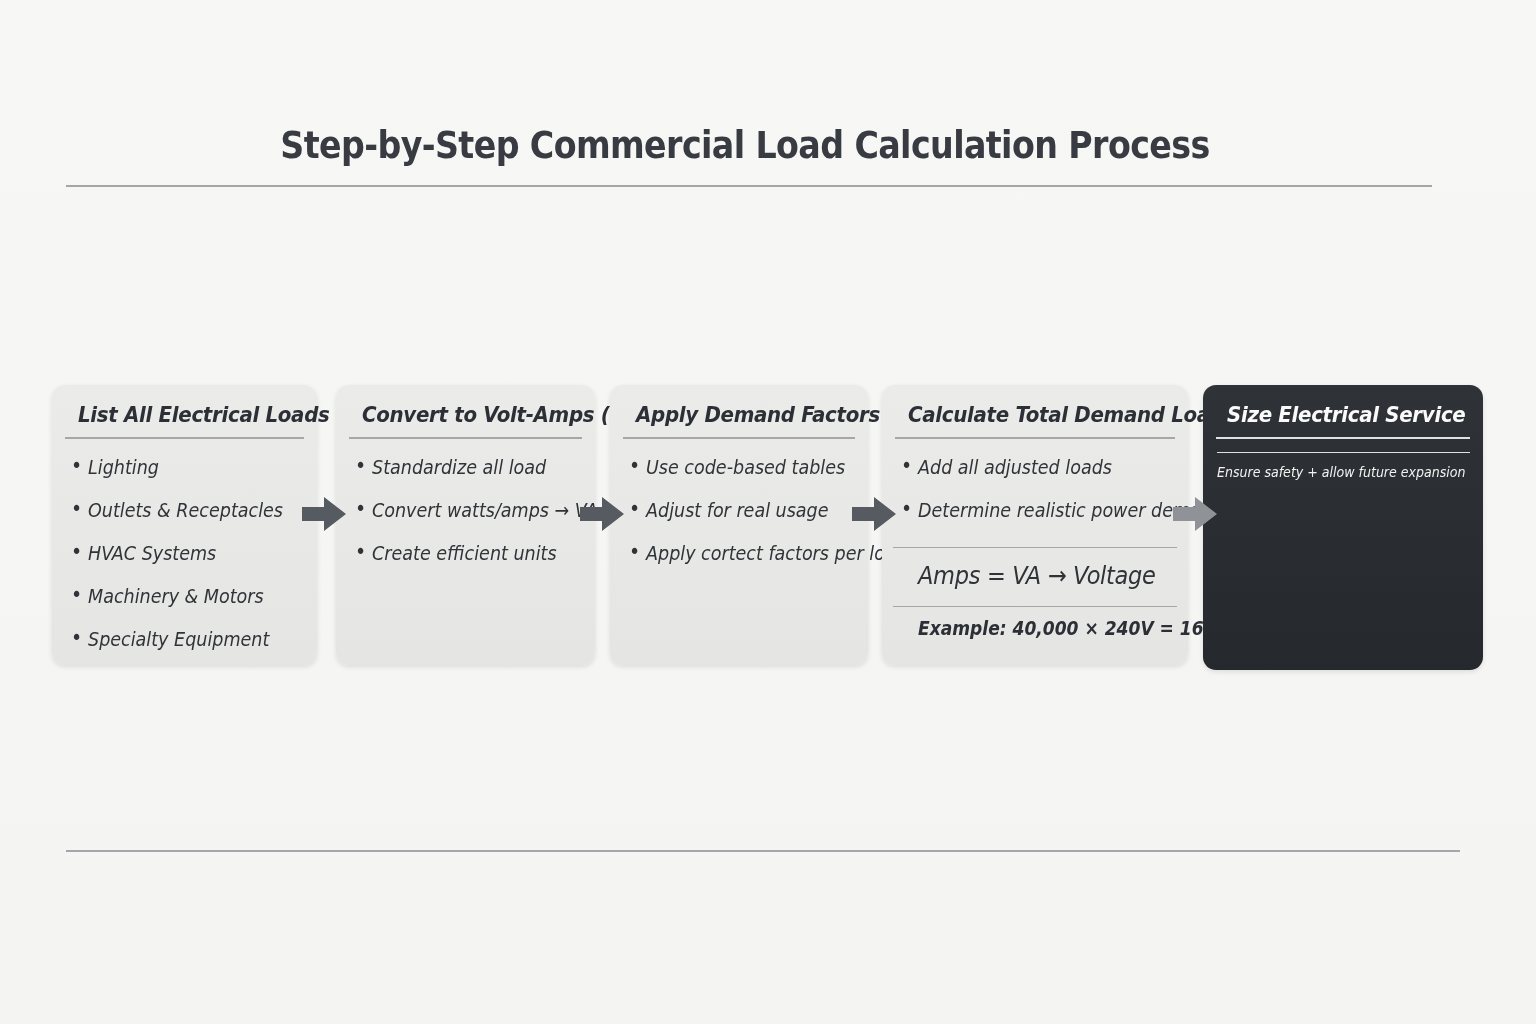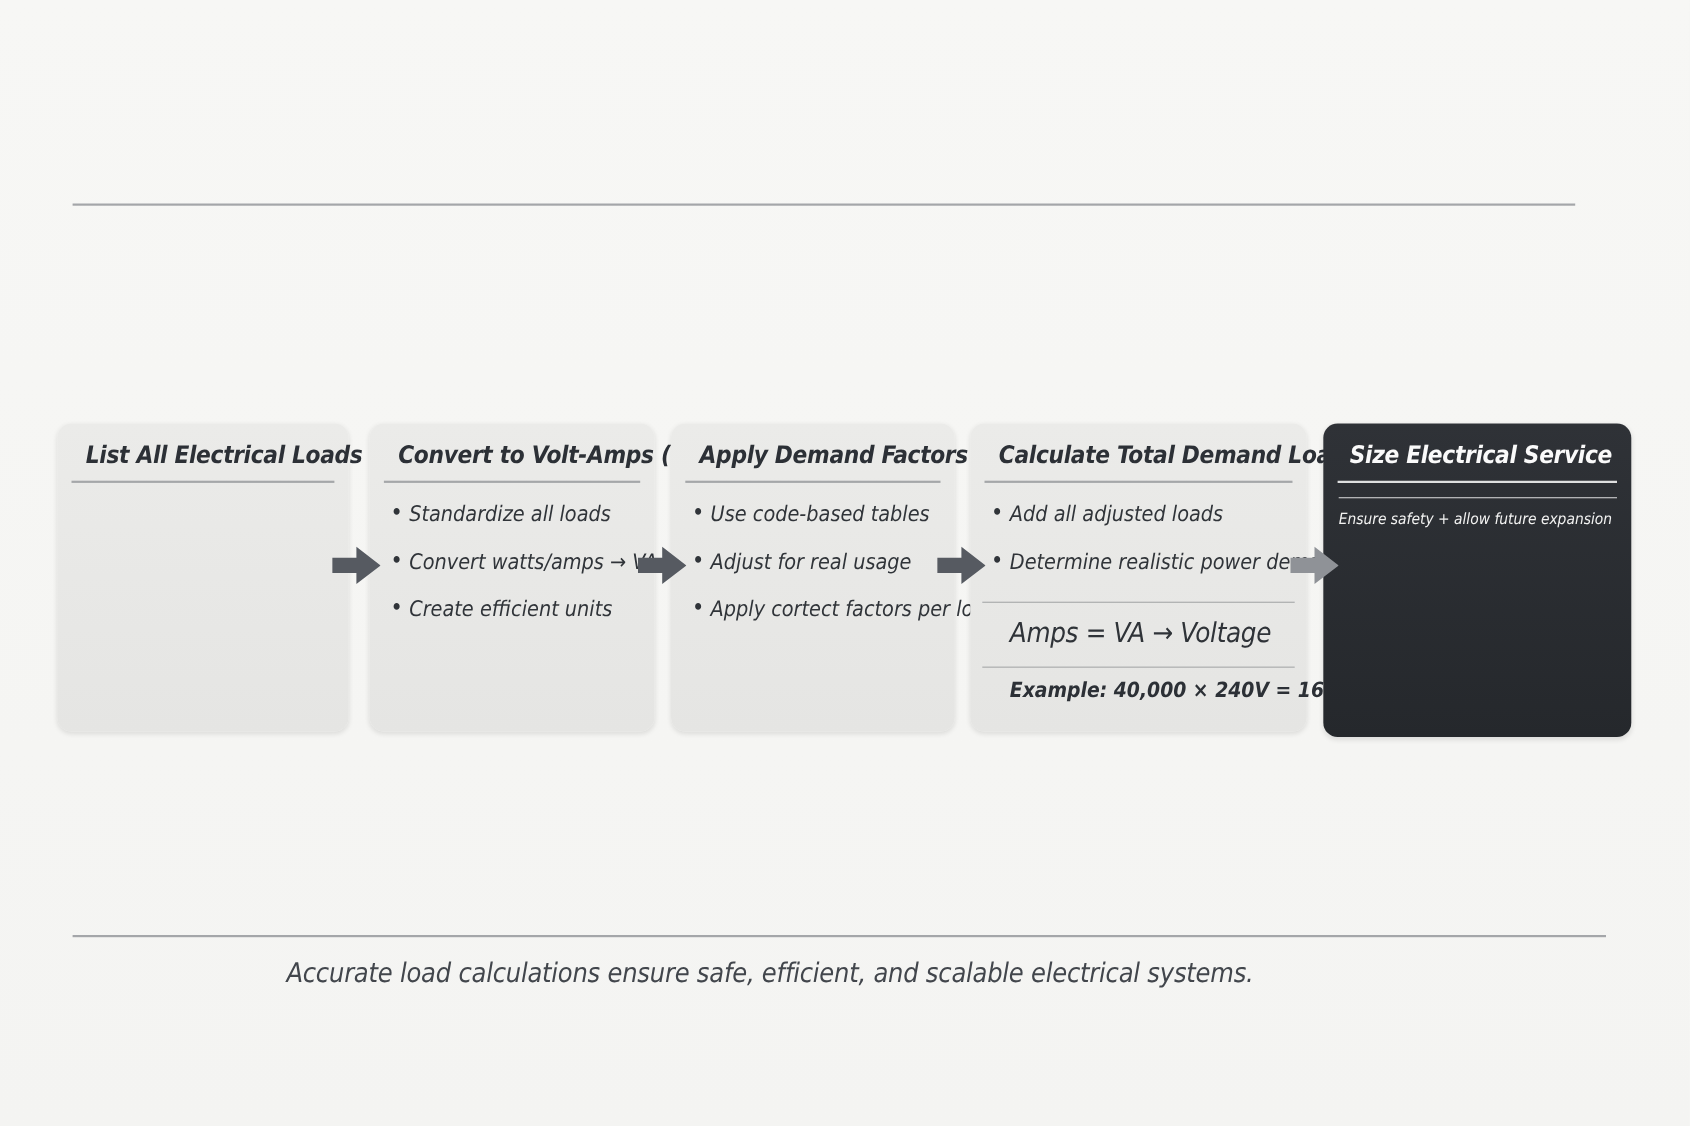--- a/index.html
+++ b/index.html
@@ -60,32 +60,40 @@
     position:absolute;top:870px;left:0;width:1400px;text-align:center;
     font-style:italic;font-size:24.5px;letter-spacing:-0.2px;color:#42464c;
     white-space:nowrap;
   }
 </style>
 </head>
 <body>
 
 <div id="stage">
 
+  <h1 class="page-title">Step-by-Step Commercial Load Calculation Process</h1>
   <div class="rule rule-top"></div>
 
   <section class="card" style="left:52px;width:265px;">
     <h2>List All Electrical Loads</h2>
     <div class="hdiv"></div>
+    <ul>
+      <li><span>Lighting</span></li>
+      <li><span>Outlets &amp; Receptacles</span></li>
+      <li><span>HVAC Systems</span></li>
+      <li><span>Machinery &amp; Motors</span></li>
+      <li><span>Specialty Equipment</span></li>
+    </ul>
   </section>
 
   <section class="card" style="left:336px;width:259px;">
     <h2>Convert to Volt-Amps (VA)</h2>
     <div class="hdiv"></div>
     <ul>
-      <li><span>Standardize all loads</span></li>
+      <li><span>Standardize all load</span></li>
       <li><span>Convert watts/amps → VA</span></li>
       <li><span>Create efficient units</span></li>
     </ul>
   </section>
 
   <section class="card" style="left:610px;width:258px;">
     <h2>Apply Demand Factors</h2>
     <div class="hdiv"></div>
     <ul>
       <li><span>Use code-based tables</span></li>
@@ -121,15 +129,14 @@
     <polygon points="0,13 22,13 22,3 44,20 22,37 22,27 0,27" fill="#565a61"></polygon>
   </svg>
   <svg class="arrow" style="left:852px;" width="44" height="40" viewBox="0 0 44 40">
     <polygon points="0,13 22,13 22,3 44,20 22,37 22,27 0,27" fill="#565a61"></polygon>
   </svg>
   <svg class="arrow" style="left:1173px;" width="44" height="40" viewBox="0 0 44 40">
     <polygon points="0,13 22,13 22,3 44,20 22,37 22,27 0,27" fill="#8f9297"></polygon>
   </svg>
 
   <div class="rule rule-bottom"></div>
-  <div class="footer-note">Accurate load calculations ensure safe, efficient, and scalable electrical systems.</div>
 
 </div>
 
 </body></html>

